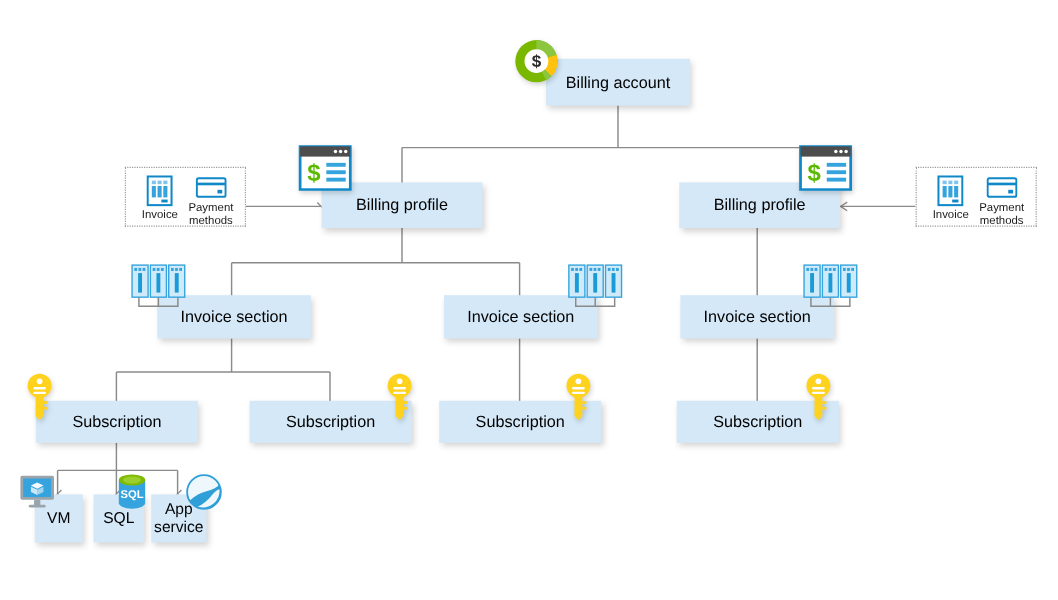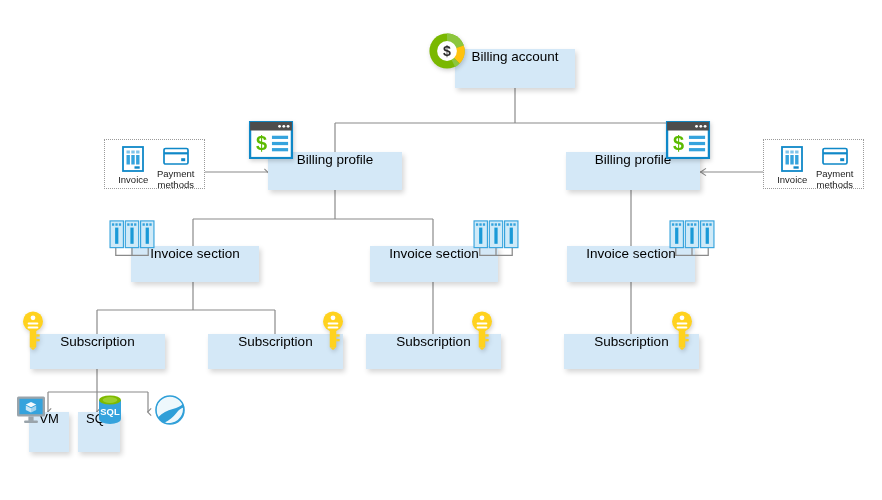--- a/index.html
+++ b/index.html
@@ -11,21 +11,21 @@
   #stage{position:absolute;left:0;top:0;width:882px;height:500px;}
 
   
   #wires{position:absolute;left:0;top:0;width:882px;height:500px;z-index:1;}
 
   
   .node{
     position:absolute;z-index:3;
     background:#d4e8f7;
     box-shadow:2px 3px 5px rgba(0,0,0,.17);
-    display:flex;align-items:flex-start;justify-content:center;
+    display:flex;align-items:center;justify-content:center;
     text-align:center;
     color:#000;
     line-height:1.12;
   }
   .node span{display:block;padding:0 6px;}
   .n-lg{font-size:13.5px;}
   .n-sm{font-size:13px;}
 
   
   .dotgroup{
@@ -148,20 +148,23 @@
   </div>
 
   <div class="node n-sm" style="left:29px;top:412px;width:40px;height:40px;">
     <span>VM</span>
   </div>
 
   <div class="node n-sm" style="left:78px;top:412px;width:42px;height:40px;">
     <span>SQL</span>
   </div>
 
+  <div class="node n-sm" style="left:126px;top:412px;width:46px;height:40px;">
+    <span>App service</span>
+  </div>
 
   <div class="dotgroup" style="left:104px;top:139px;width:101px;height:50px;">
     <div class="dotitem">
       <svg class="invoice-doc-icon" width="22" height="26" viewBox="0 0 22 26">
         <rect x="1" y="1" width="20" height="24" fill="#ffffff" stroke="#0f88c8" stroke-width="1.8"></rect>
         <rect x="4.5" y="4.5" width="3.4" height="3" fill="#7fc4ea"></rect>
         <rect x="9.3" y="4.5" width="3.4" height="3" fill="#7fc4ea"></rect>
         <rect x="14.1" y="4.5" width="3.4" height="3" fill="#7fc4ea"></rect>
         <rect x="4.5" y="9" width="3.4" height="9.5" fill="#35a3dd"></rect>
         <rect x="9.3" y="9" width="3.4" height="9.5" fill="#35a3dd"></rect>

